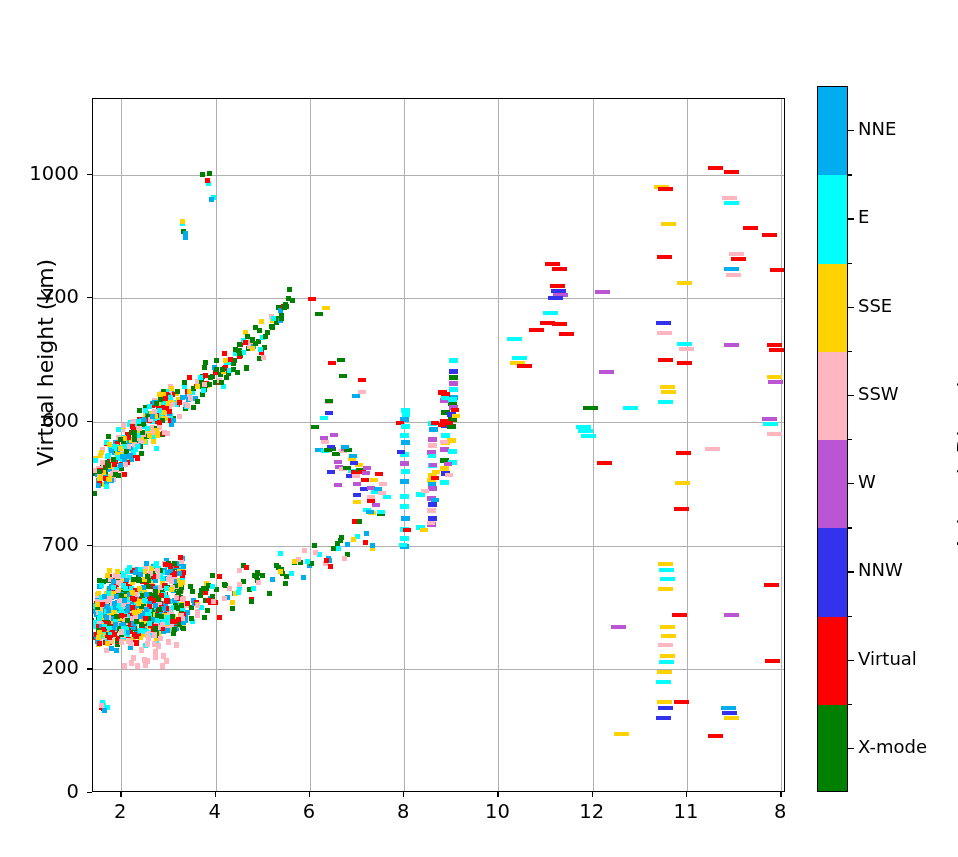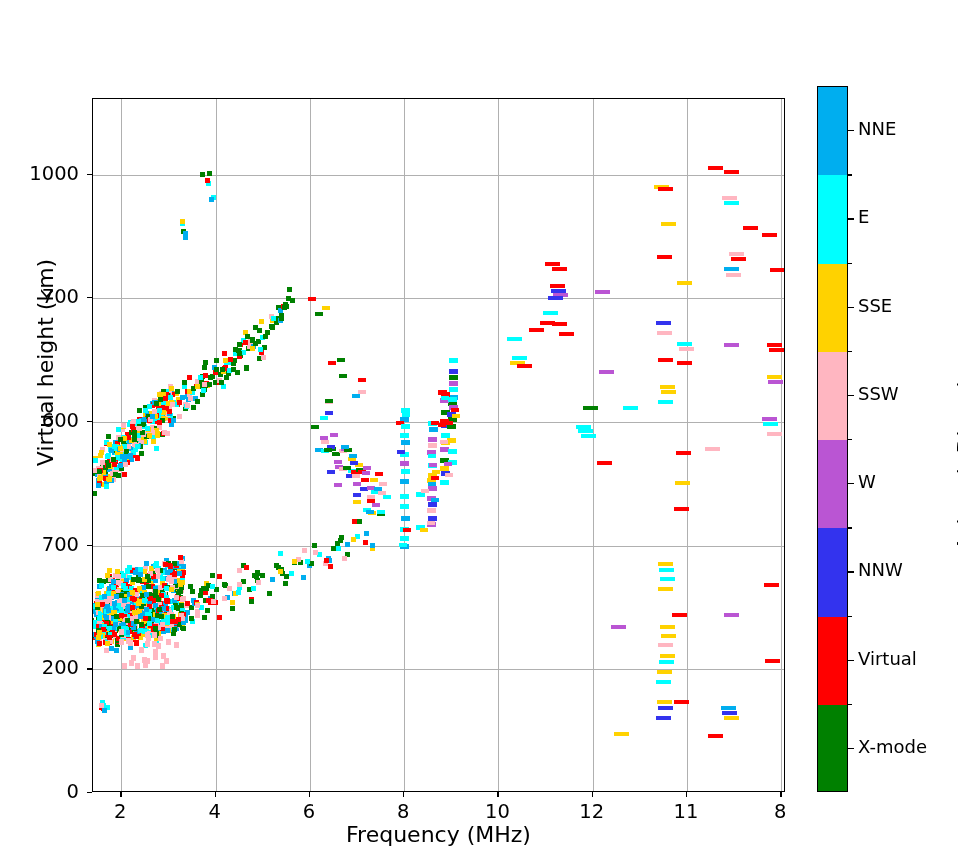--- a/index.html
+++ b/index.html
@@ -1912,21 +1912,20 @@
       <div class="tick-y" style="top: 544.6px;"></div>
       <div class="ticklabel-y" style="top: 532.6px;">700</div>
       <div class="tick-y" style="top: 420.9px;"></div>
       <div class="ticklabel-y" style="top: 408.9px;">600</div>
       <div class="tick-y" style="top: 297.2px;"></div>
       <div class="ticklabel-y" style="top: 285.2px;">700</div>
       <div class="tick-y" style="top: 173.5px;"></div>
       <div class="ticklabel-y" style="top: 161.5px;">1000</div>
     </div>
 
-  <div id="xlabel">Frequency (MHz)</div>
   <div id="ylabel">Virtual height (km)</div>
 
   <div id="colorbar">
       <div class="cb-seg" style="top: 0px; height: 88.85px; background: rgb(0, 174, 239);"></div>
       <div class="cb-seg" style="top: 88.25px; height: 88.85px; background: rgb(0, 255, 255);"></div>
       <div class="cb-seg" style="top: 176.5px; height: 88.85px; background: rgb(255, 210, 0);"></div>
       <div class="cb-seg" style="top: 264.75px; height: 88.85px; background: rgb(255, 182, 193);"></div>
       <div class="cb-seg" style="top: 353px; height: 88.85px; background: rgb(186, 85, 211);"></div>
       <div class="cb-seg" style="top: 441.25px; height: 88.85px; background: rgb(51, 51, 238);"></div>
       <div class="cb-seg" style="top: 529.5px; height: 88.85px; background: rgb(255, 0, 0);"></div>

